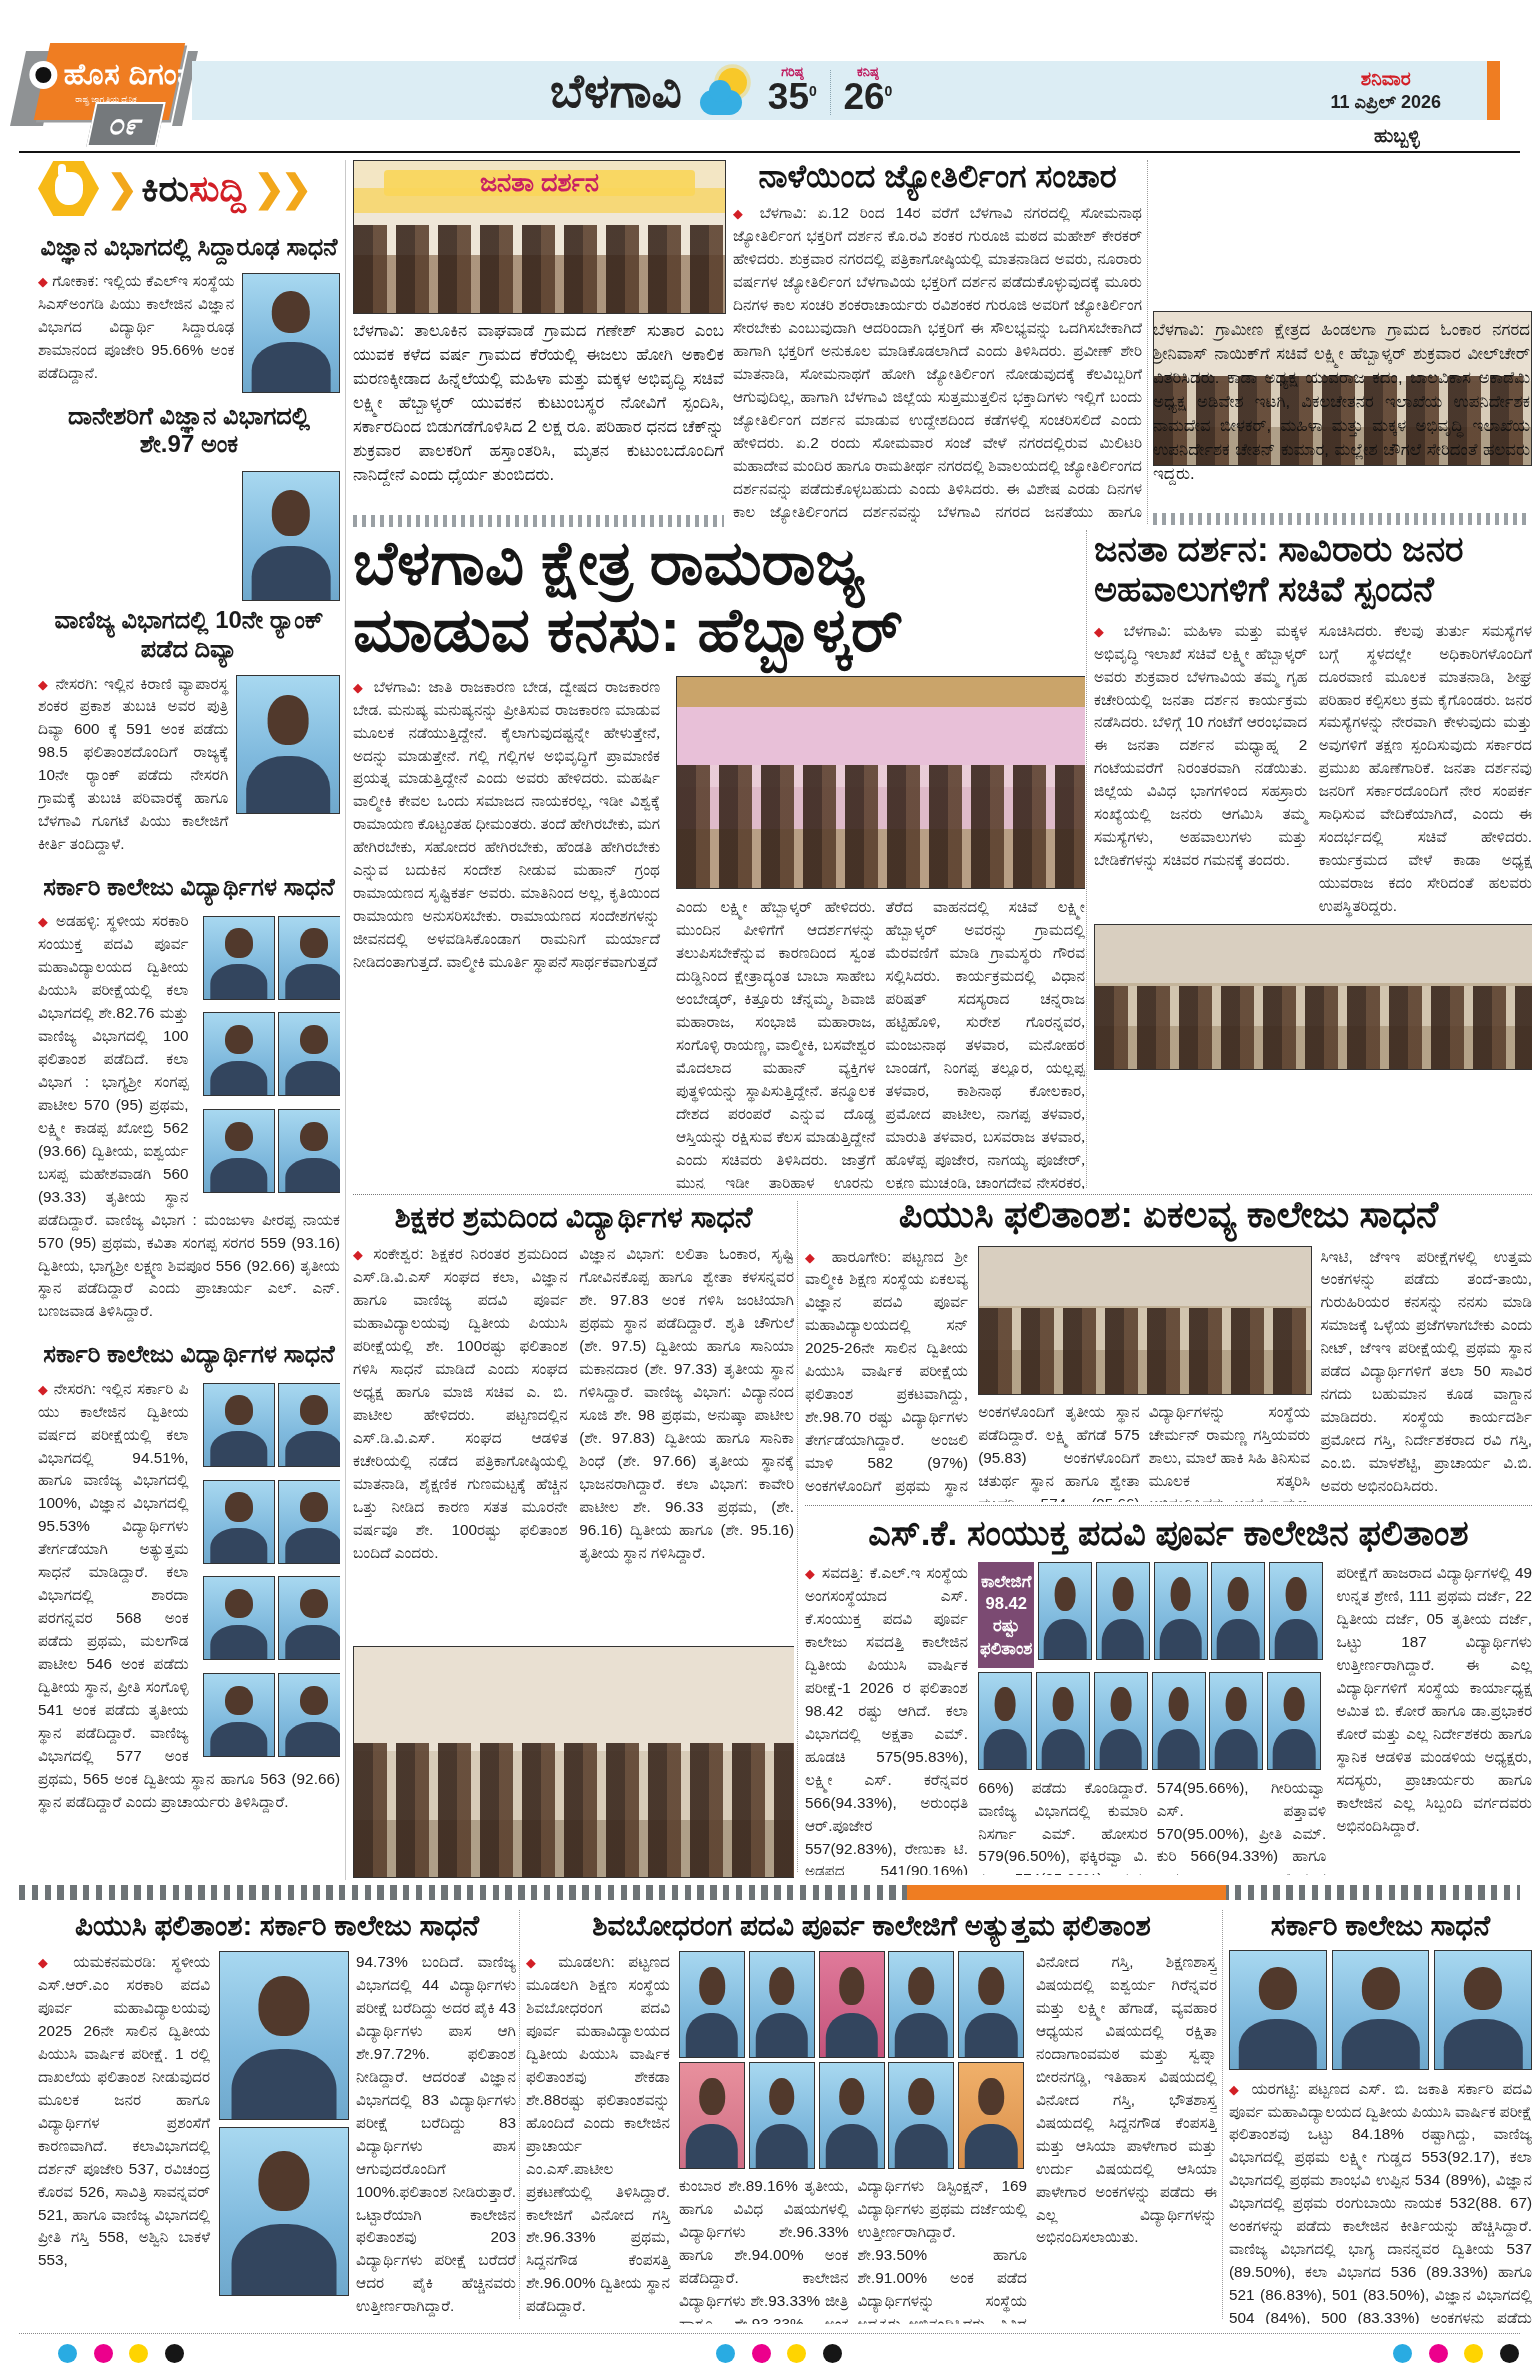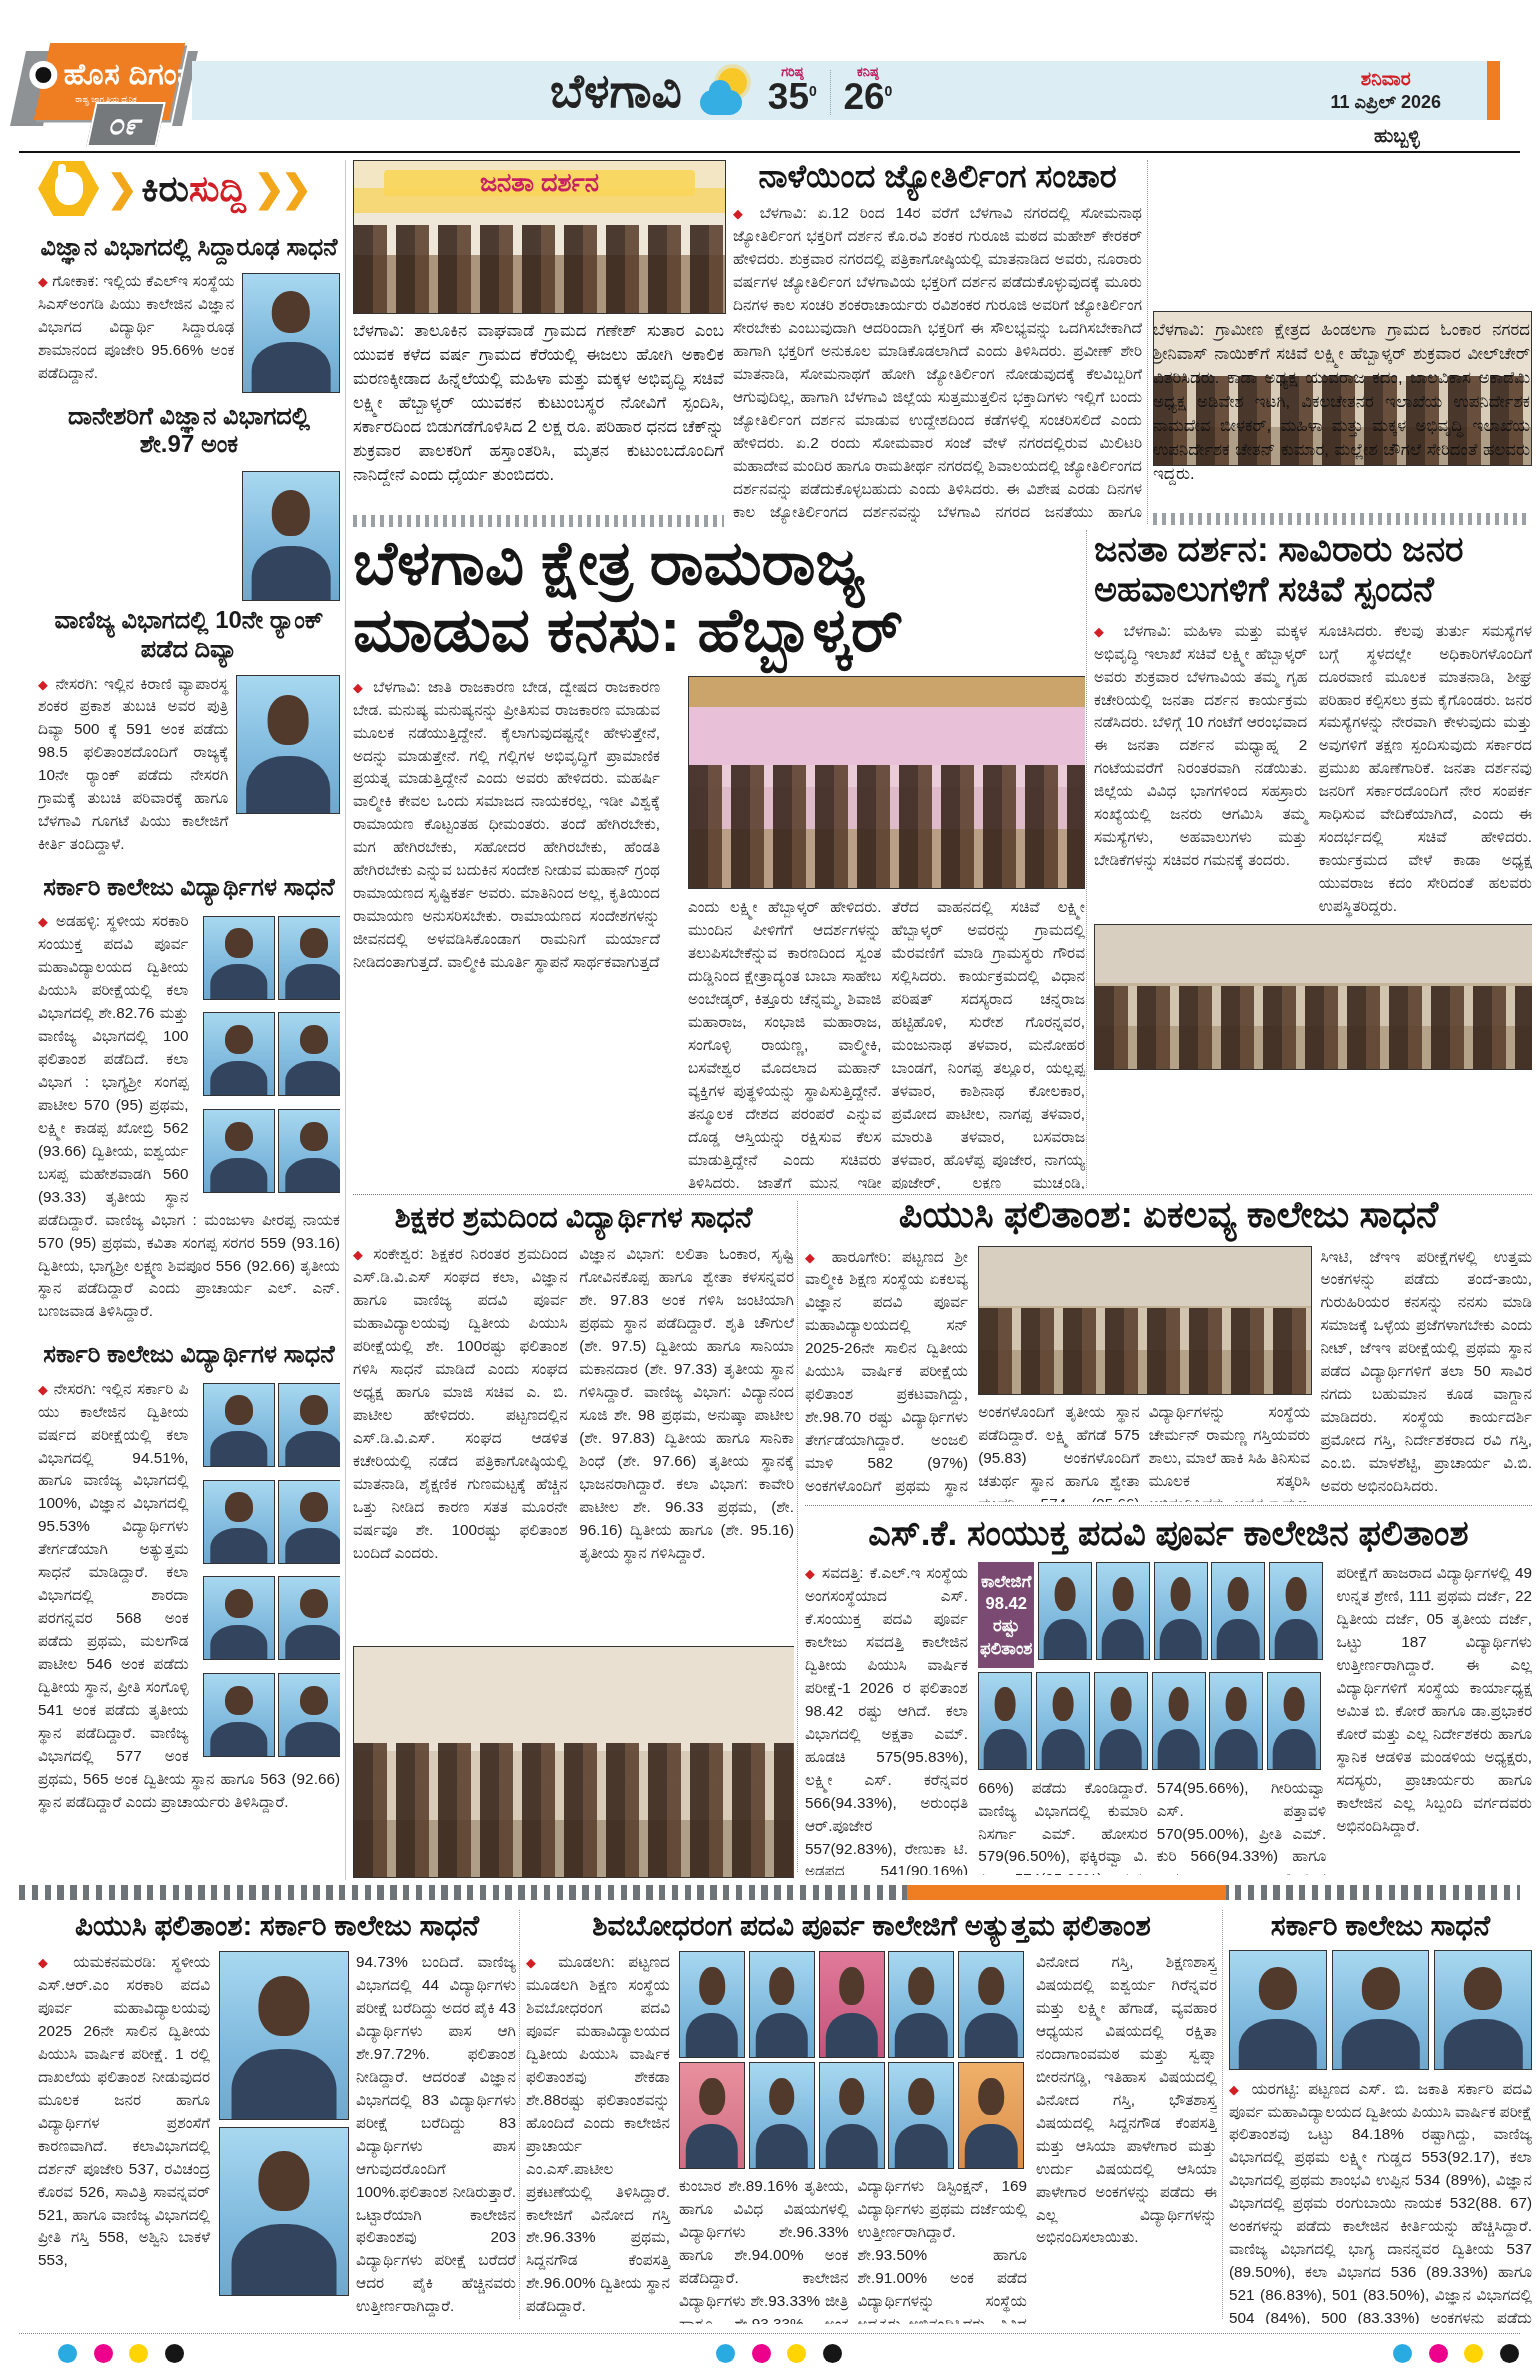--- a/index.html
+++ b/index.html
@@ -140,21 +140,21 @@
     </div>
 
     <div class="ks-item" style="clear:both;">
       <div class="ks-h">ದಾನೇಶರಿಗೆ ವಿಜ್ಞಾನ ವಿಭಾಗದಲ್ಲಿ ಶೇ.97 ಅಂಕ</div>
       <div class="photo" style="width:96px;height:128px;"></div>
     </div>
 
     <div class="ks-item" style="clear:both;">
       <div class="ks-h">ವಾಣಿಜ್ಯ ವಿಭಾಗದಲ್ಲಿ 10ನೇ ರ‍್ಯಾಂಕ್ ಪಡೆದ ದಿವ್ಯಾ</div>
       <div class="photo" style="width:102px;height:137px;"></div>
-      <div class="btxt dia">ನೇಸರಗಿ: ಇಲ್ಲಿನ ಕಿರಾಣಿ ವ್ಯಾಪಾರಸ್ಥ ಶಂಕರ ಪ್ರಕಾಶ ತುಬಚಿ ಅವರ ಪುತ್ರಿ ದಿವ್ಯಾ 500 ಕ್ಕೆ 591 ಅಂಕ ಪಡೆದು 98.5 ಫಲಿತಾಂಶದೊಂದಿಗೆ ರಾಜ್ಯಕ್ಕೆ 10ನೇ ರ‍್ಯಾಂಕ್ ಪಡೆದು ನೇಸರಗಿ ಗ್ರಾಮಕ್ಕೆ ತುಬಚಿ ಪರಿವಾರಕ್ಕೆ ಹಾಗೂ ಬೆಳಗಾವಿ ಗೂಗಟೆ ಪಿಯು ಕಾಲೇಜಿಗೆ ಕೀರ್ತಿ ತಂದಿದ್ದಾಳೆ.</div>
+      <div class="btxt dia">ನೇಸರಗಿ: ಇಲ್ಲಿನ ಕಿರಾಣಿ ವ್ಯಾಪಾರಸ್ಥ ಶಂಕರ ಪ್ರಕಾಶ ತುಬಚಿ ಅವರ ಪುತ್ರಿ ದಿವ್ಯಾ 600 ಕ್ಕೆ 591 ಅಂಕ ಪಡೆದು 98.5 ಫಲಿತಾಂಶದೊಂದಿಗೆ ರಾಜ್ಯಕ್ಕೆ 10ನೇ ರ‍್ಯಾಂಕ್ ಪಡೆದು ನೇಸರಗಿ ಗ್ರಾಮಕ್ಕೆ ತುಬಚಿ ಪರಿವಾರಕ್ಕೆ ಹಾಗೂ ಬೆಳಗಾವಿ ಗೂಗಟೆ ಪಿಯು ಕಾಲೇಜಿಗೆ ಕೀರ್ತಿ ತಂದಿದ್ದಾಳೆ.</div>
     </div>
 
     <div class="ks-item" style="clear:both;">
       <div class="ks-h">ಸರ್ಕಾರಿ ಕಾಲೇಜು ವಿದ್ಯಾರ್ಥಿಗಳ ಸಾಧನೆ</div>
       <div class="pgrid" style="float:right;grid-template-columns:70px 70px;margin:2.6px 0 5.1px 6.4px;">
         <div class="photo" style="width:70px;height:82px;"></div>
           <div class="photo" style="width:70px;height:82px;"></div>
         <div class="photo" style="width:70px;height:82px;"></div>
           <div class="photo" style="width:70px;height:82px;"></div>
         <div class="photo" style="width:70px;height:82px;"></div>
@@ -195,21 +195,21 @@
 
   <div class="abs gphoto bg-room" style="left:1153px;top:157px;width:377px;height:153px;">
       <div class="ppl"></div>
     </div>
   <div class="abs capt" style="left:1153px;top:318px;width:377px;height:192px;overflow:hidden;">ಬೆಳಗಾವಿ: ಗ್ರಾಮೀಣ ಕ್ಷೇತ್ರದ ಹಿಂಡಲಗಾ ಗ್ರಾಮದ ಓಂಕಾರ ನಗರದ ಶ್ರೀನಿವಾಸ್ ನಾಯಿಕ್‌ಗೆ ಸಚಿವೆ ಲಕ್ಷ್ಮೀ ಹೆಬ್ಬಾಳ್ಕರ್ ಶುಕ್ರವಾರ ವೀಲ್‌ಚೇರ್ ವಿತರಿಸಿದರು. ಕಾಡಾ ಅಧ್ಯಕ್ಷ ಯುವರಾಜ ಕದಂ, ಬಾಲವಿಕಾಸ ಅಕಾಡೆಮಿ ಅಧ್ಯಕ್ಷ ಅಡಿವೇಶ ಇಟಗಿ, ವಿಕಲಚೇತನರ ಇಲಾಖೆಯ ಉಪನಿರ್ದೇಶಕ ನಾಮದೇವ ಬೀಳಕರ್, ಮಹಿಳಾ ಮತ್ತು ಮಕ್ಕಳ ಅಭಿವೃದ್ಧಿ ಇಲಾಖೆಯ ಉಪನಿರ್ದೇಶಕ ಚೇತನ್ ಕುಮಾರ, ಮಲ್ಲೇಶ ಚೌಗಲೆ ಸೇರಿದಂತೆ ಹಲವರು ಇದ್ದರು.</div>
   <div class="abs strip" style="left:1153px;top:513px;width:377px;height:11.5px;"></div>
 
   <div class="abs" style="left:353px;top:530px;width:732px;height:659px;overflow:hidden;">
     <div style="font-size:61px;font-weight:900;line-height:1.1;color:#161616;">ಬೆಳಗಾವಿ ಕ್ಷೇತ್ರ ರಾಮರಾಜ್ಯ</div>
     <div style="font-size:61px;font-weight:900;line-height:1.1;color:#161616;">ಮಾಡುವ ಕನಸು: ಹೆಬ್ಬಾಳ್ಕರ್</div>
-    <div style="display:flex;gap:28px;margin-top:11.5px;">
+    <div style="display:flex;gap:16px;margin-top:11.5px;font-family:Liberation Serif, serif;">
       <div class="btxt dia" style="width:307px;flex:none;">ಬೆಳಗಾವಿ: ಜಾತಿ ರಾಜಕಾರಣ ಬೇಡ, ದ್ವೇಷದ ರಾಜಕಾರಣ ಬೇಡ. ಮನುಷ್ಯ ಮನುಷ್ಯನನ್ನು ಪ್ರೀತಿಸುವ ರಾಜಕಾರಣ ಮಾಡುವ ಮೂಲಕ ನಡೆಯುತ್ತಿದ್ದೇನೆ. ಕೈಲಾಗುವುದಷ್ಟನ್ನೇ ಹೇಳುತ್ತೇನೆ, ಅದನ್ನು ಮಾಡುತ್ತೇನೆ. ಗಲ್ಲಿ ಗಲ್ಲಿಗಳ ಅಭಿವೃದ್ಧಿಗೆ ಪ್ರಾಮಾಣಿಕ ಪ್ರಯತ್ನ ಮಾಡುತ್ತಿದ್ದೇನೆ ಎಂದು ಅವರು ಹೇಳಿದರು. ಮಹರ್ಷಿ ವಾಲ್ಮೀಕಿ ಕೇವಲ ಒಂದು ಸಮಾಜದ ನಾಯಕರಲ್ಲ, ಇಡೀ ವಿಶ್ವಕ್ಕೆ ರಾಮಾಯಣ ಕೊಟ್ಟಂತಹ ಧೀಮಂತರು. ತಂದೆ ಹೇಗಿರಬೇಕು, ಮಗ ಹೇಗಿರಬೇಕು, ಸಹೋದರ ಹೇಗಿರಬೇಕು, ಹೆಂಡತಿ ಹೇಗಿರಬೇಕು ಎನ್ನುವ ಬದುಕಿನ ಸಂದೇಶ ನೀಡುವ ಮಹಾನ್ ಗ್ರಂಥ ರಾಮಾಯಣದ ಸೃಷ್ಟಿಕರ್ತ ಅವರು. ಮಾತಿನಿಂದ ಅಲ್ಲ, ಕೃತಿಯಿಂದ ರಾಮಾಯಣ ಅನುಸರಿಸಬೇಕು. ರಾಮಾಯಣದ ಸಂದೇಶಗಳನ್ನು ಜೀವನದಲ್ಲಿ ಅಳವಡಿಸಿಕೊಂಡಾಗ ರಾಮನಿಗೆ ಮರ್ಯಾದೆ ನೀಡಿದಂತಾಗುತ್ತದೆ. ವಾಲ್ಮೀಕಿ ಮೂರ್ತಿ ಸ್ಥಾಪನೆ ಸಾರ್ಥಕವಾಗುತ್ತದೆ</div>
       <div style="flex:1;">
         <div class="gphoto bg-stage" style="width:100%;height:211px;">
             <div class="ppl"></div>
           </div>
         <div style="display:flex;gap:10.2px;margin-top:7.7px;">
           <div class="btxt" style="width:50%;">ಎಂದು ಲಕ್ಷ್ಮೀ ಹೆಬ್ಬಾಳ್ಕರ್ ಹೇಳಿದರು. ಮುಂದಿನ ಪೀಳಿಗೆಗೆ ಆದರ್ಶಗಳನ್ನು ತಲುಪಿಸಬೇಕೆನ್ನುವ ಕಾರಣದಿಂದ ಸ್ವಂತ ದುಡ್ಡಿನಿಂದ ಕ್ಷೇತ್ರಾದ್ಯಂತ ಬಾಬಾ ಸಾಹೇಬ ಅಂಬೇಡ್ಕರ್, ಕಿತ್ತೂರು ಚೆನ್ನಮ್ಮ, ಶಿವಾಜಿ ಮಹಾರಾಜ, ಸಂಭಾಜಿ ಮಹಾರಾಜ, ಸಂಗೊಳ್ಳಿ ರಾಯಣ್ಣ, ವಾಲ್ಮೀಕಿ, ಬಸವೇಶ್ವರ ಮೊದಲಾದ ಮಹಾನ್ ವ್ಯಕ್ತಿಗಳ ಪುತ್ಥಳಿಯನ್ನು ಸ್ಥಾಪಿಸುತ್ತಿದ್ದೇನೆ. ತನ್ಮೂಲಕ ದೇಶದ ಪರಂಪರೆ ಎನ್ನುವ ದೊಡ್ಡ ಆಸ್ತಿಯನ್ನು ರಕ್ಷಿಸುವ ಕೆಲಸ ಮಾಡುತ್ತಿದ್ದೇನೆ ಎಂದು ಸಚಿವರು ತಿಳಿಸಿದರು. ಜಾತ್ರೆಗೆ ಮುನ್ನ ಇಡೀ ತಾರಿಹಾಳ ಊರನ್ನು ಸ್ವಚ್ಛಗೊಳಿಸಿ, ಸುಂದರಗೊಳಿಸಲಾಗುವುದು. ಅತ್ಯಂತ ವೈಭವದಿಂದ, ಶ್ರದ್ಧಾ ಭಕ್ತಿಯಿಂದ ಜಾತ್ರೆಯನ್ನು ಆಚರಿಸೋಣ. ನಾನು ಕೂಡ ಭಾಗವಹಿಸುತ್ತೇನೆ ಎಂದು ಅವರು ತಿಳಿಸಿದರು.</div>
           <div class="btxt" style="width:50%;">ತೆರೆದ ವಾಹನದಲ್ಲಿ ಸಚಿವೆ ಲಕ್ಷ್ಮೀ ಹೆಬ್ಬಾಳ್ಕರ್ ಅವರನ್ನು ಗ್ರಾಮದಲ್ಲಿ ಮೆರವಣಿಗೆ ಮಾಡಿ ಗ್ರಾಮಸ್ಥರು ಗೌರವ ಸಲ್ಲಿಸಿದರು. ಕಾರ್ಯಕ್ರಮದಲ್ಲಿ ವಿಧಾನ ಪರಿಷತ್ ಸದಸ್ಯರಾದ ಚನ್ನರಾಜ ಹಟ್ಟಿಹೊಳಿ, ಸುರೇಶ ಗೊರನ್ನವರ, ಮಂಜುನಾಥ ತಳವಾರ, ಮನೋಹರ ಬಾಂಡಗೆ, ನಿಂಗಪ್ಪ ತಲ್ಲೂರ, ಯಲ್ಲಪ್ಪ ತಳವಾರ, ಕಾಶಿನಾಥ ಕೋಲಕಾರ, ಪ್ರಮೋದ ಪಾಟೀಲ, ನಾಗಪ್ಪ ತಳವಾರ, ಮಾರುತಿ ತಳವಾರ, ಬಸವರಾಜ ತಳವಾರ, ಹೊಳೆಪ್ಪ ಪೂಜೇರ, ನಾಗಯ್ಯ ಪೂಜೇರ್, ಲಕ್ಷ್ಮಣ ಮುಚ್ಚಂಡಿ, ಚಾಂಗದೇವ ನೇಸರಕರ, ಪಾಂಡು ಖಿನಗಾಂವ್ಕರ್, ಆಡಿವೆಪ್ಪ ಜಳಕನ್ನವರ, ಪ್ರಶಾಂತ ಪಾಟೀಲ, ಪುಂಡಲೀಕ ನಾಯಕ, ವಿರೂಪಾಕ್ಷ ಇಟಗಿ, ಅನಿಲ ಪೂಜಾರ, ಬಸವರಾಜ ವಾಣಿ ಹಾಗೂ ಗ್ರಾಮದ ಮಹಿಳೆಯರು ಉಪಸ್ಥಿತರಿದ್ದರು.</div>
         </div>
       </div>

